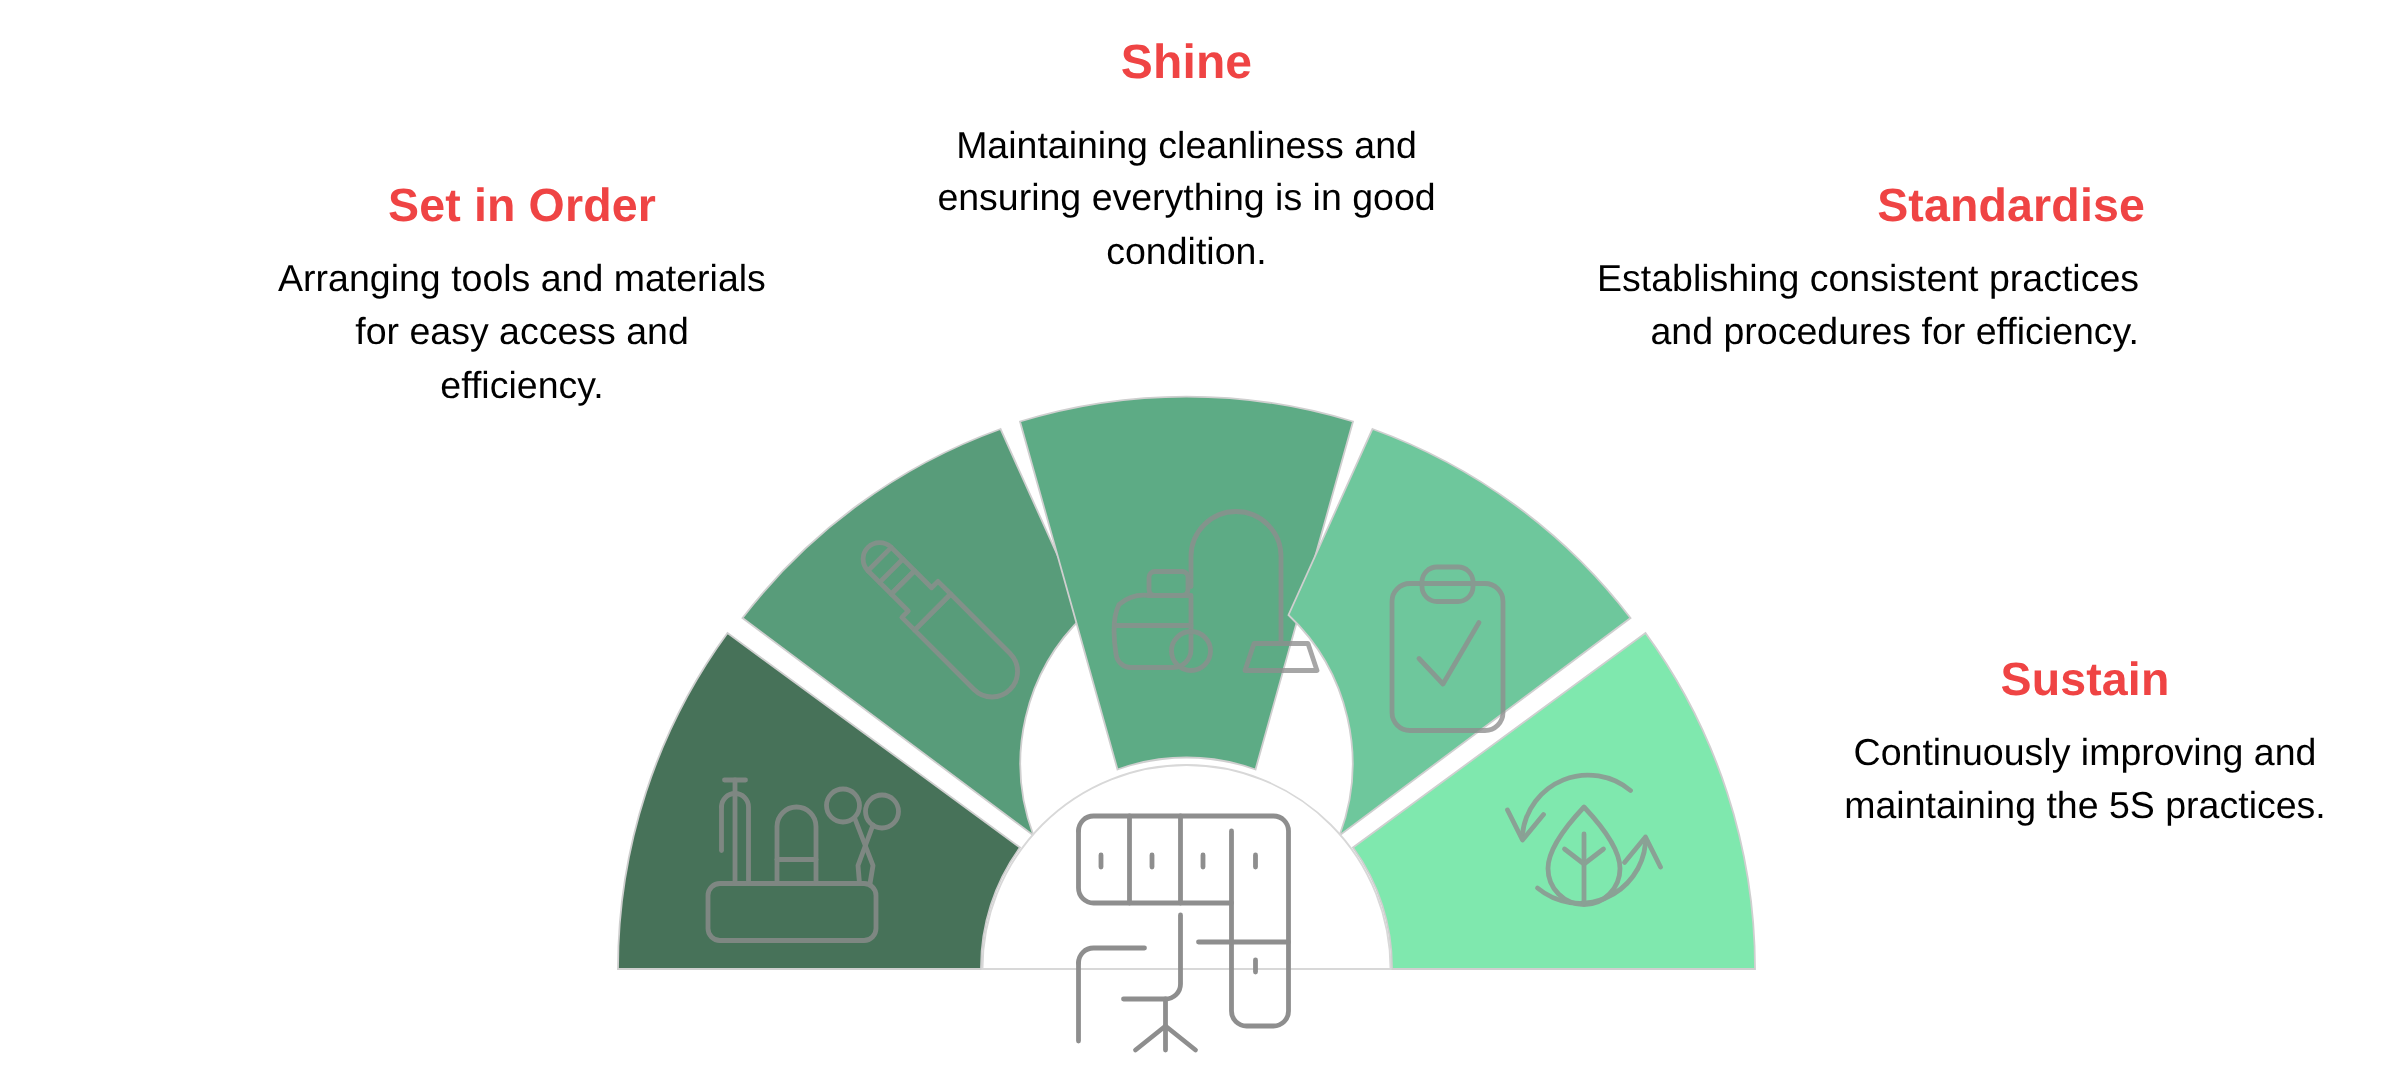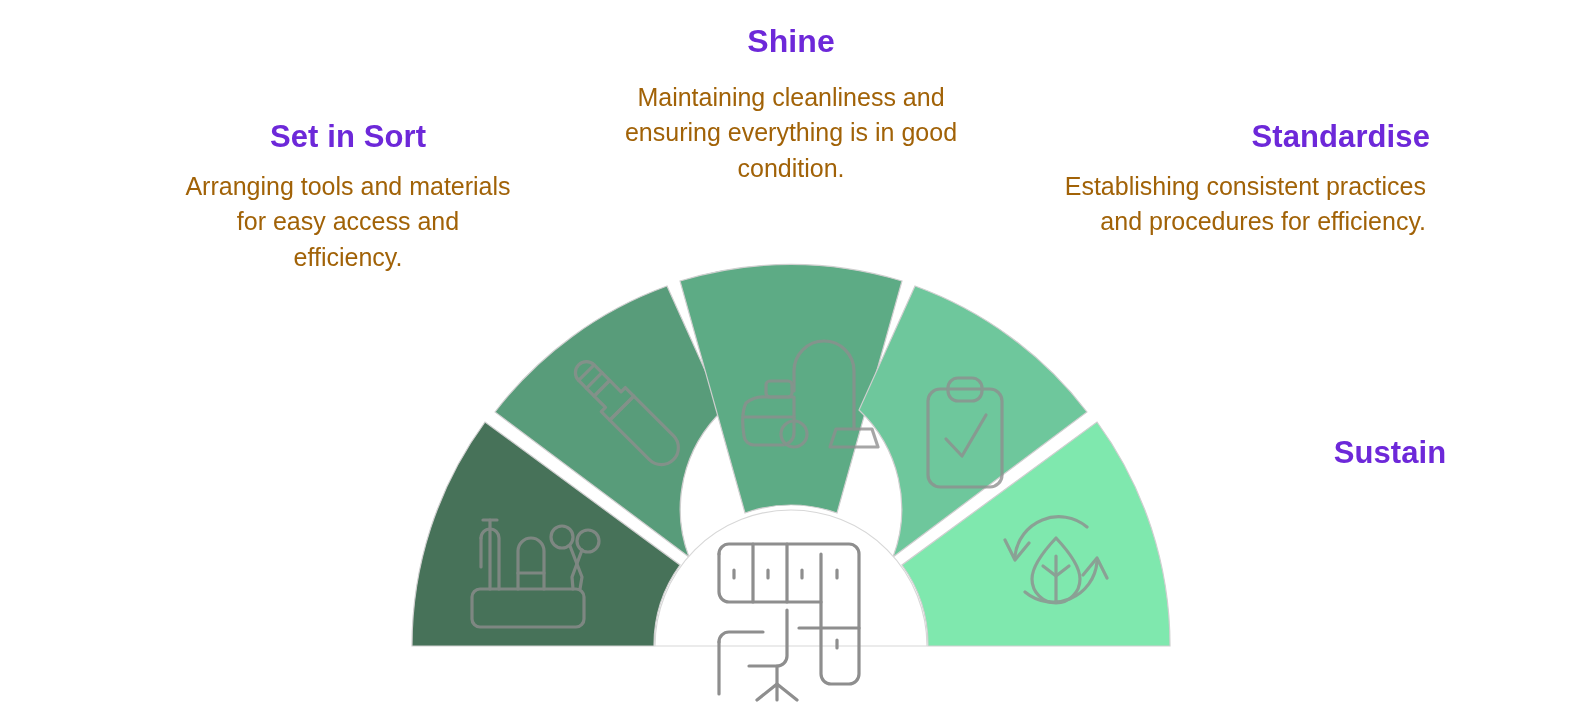--- a/index.html
+++ b/index.html
@@ -21,29 +21,29 @@
 
   
   .label-block {
     position: absolute;
     text-align: center;
     color: #8a8a8a;
   }
   .label-title {
     font-size: 31px;
     font-weight: bold;
-    color: #6d28d9;
+    color: #ef4444;
     line-height: 1.12;
     margin: 0 0 14px 0;
     letter-spacing: 0.1px;
   }
   .label-desc {
     font-size: 25px;
     font-weight: normal;
-    color: #a16207;
+    color: #000000;
     line-height: 1.42;
     margin: 4px;
   }
 
   
   #block-sort          { left: 8px;    top: 424px;  width: 390px; }
   #block-set-in-order  { left: 178px;  top: 120px;  width: 340px; }
   #block-shine         { left: 602px;  top: 24px;   width: 378px; }
   #block-standardise   { left: 1052px; top: 120px;  width: 378px; text-align: right; }
   #block-sustain       { left: 1190px; top: 436px;  width: 400px; }
@@ -173,31 +173,32 @@
       </g>
     </g>
 
   </svg>
   </div>
 
   <div class="label-block" id="block-sort">
   </div>
 
   <div class="label-block" id="block-set-in-order">
-    <div class="label-title">Set in Sort</div>
+    <div class="label-title">Set in Order</div>
     <div class="label-desc">Arranging tools and materials for easy access and efficiency.</div>
   </div>
 
   <div class="label-block" id="block-shine">
     <div class="label-title">Shine</div>
     <div class="label-desc">Maintaining cleanliness and ensuring everything is in good condition.</div>
   </div>
 
   <div class="label-block" id="block-standardise">
     <div class="label-title">Standardise</div>
     <div class="label-desc">Establishing consistent practices and procedures for efficiency.</div>
   </div>
 
   <div class="label-block" id="block-sustain">
     <div class="label-title">Sustain</div>
+    <div class="label-desc">Continuously improving and maintaining the 5S practices.</div>
   </div>
 
 </div>
 
 </body></html>

